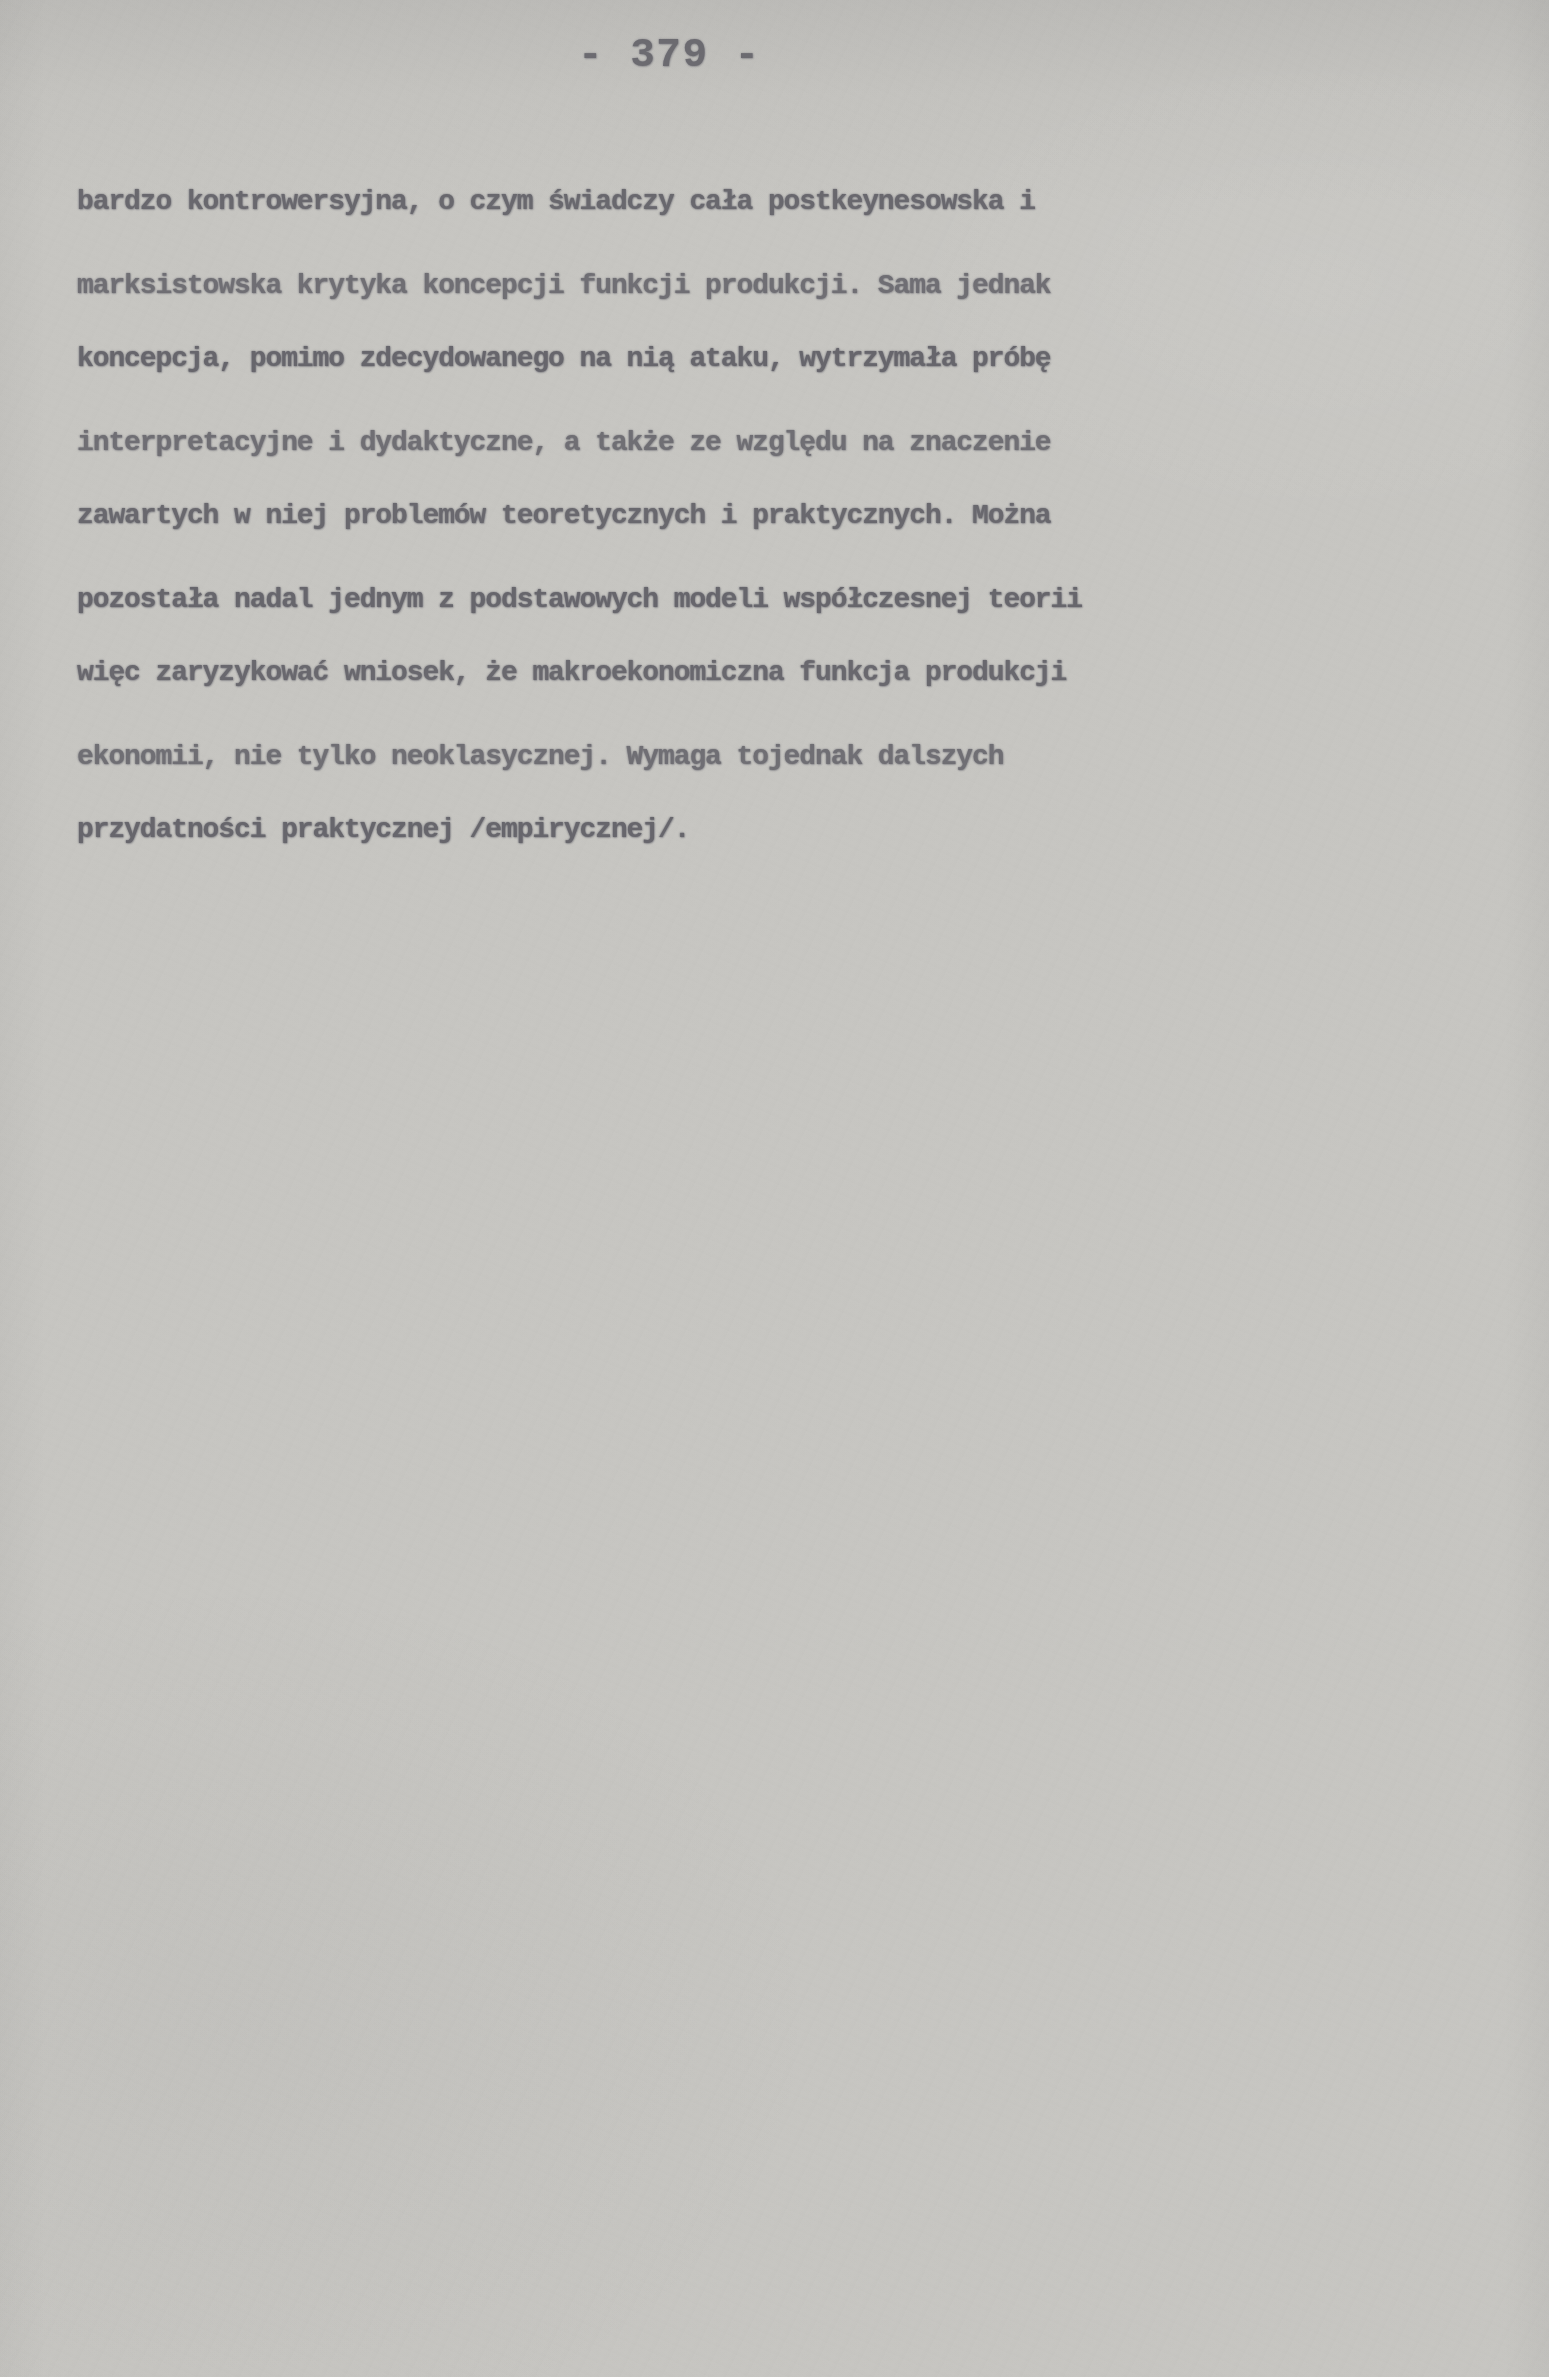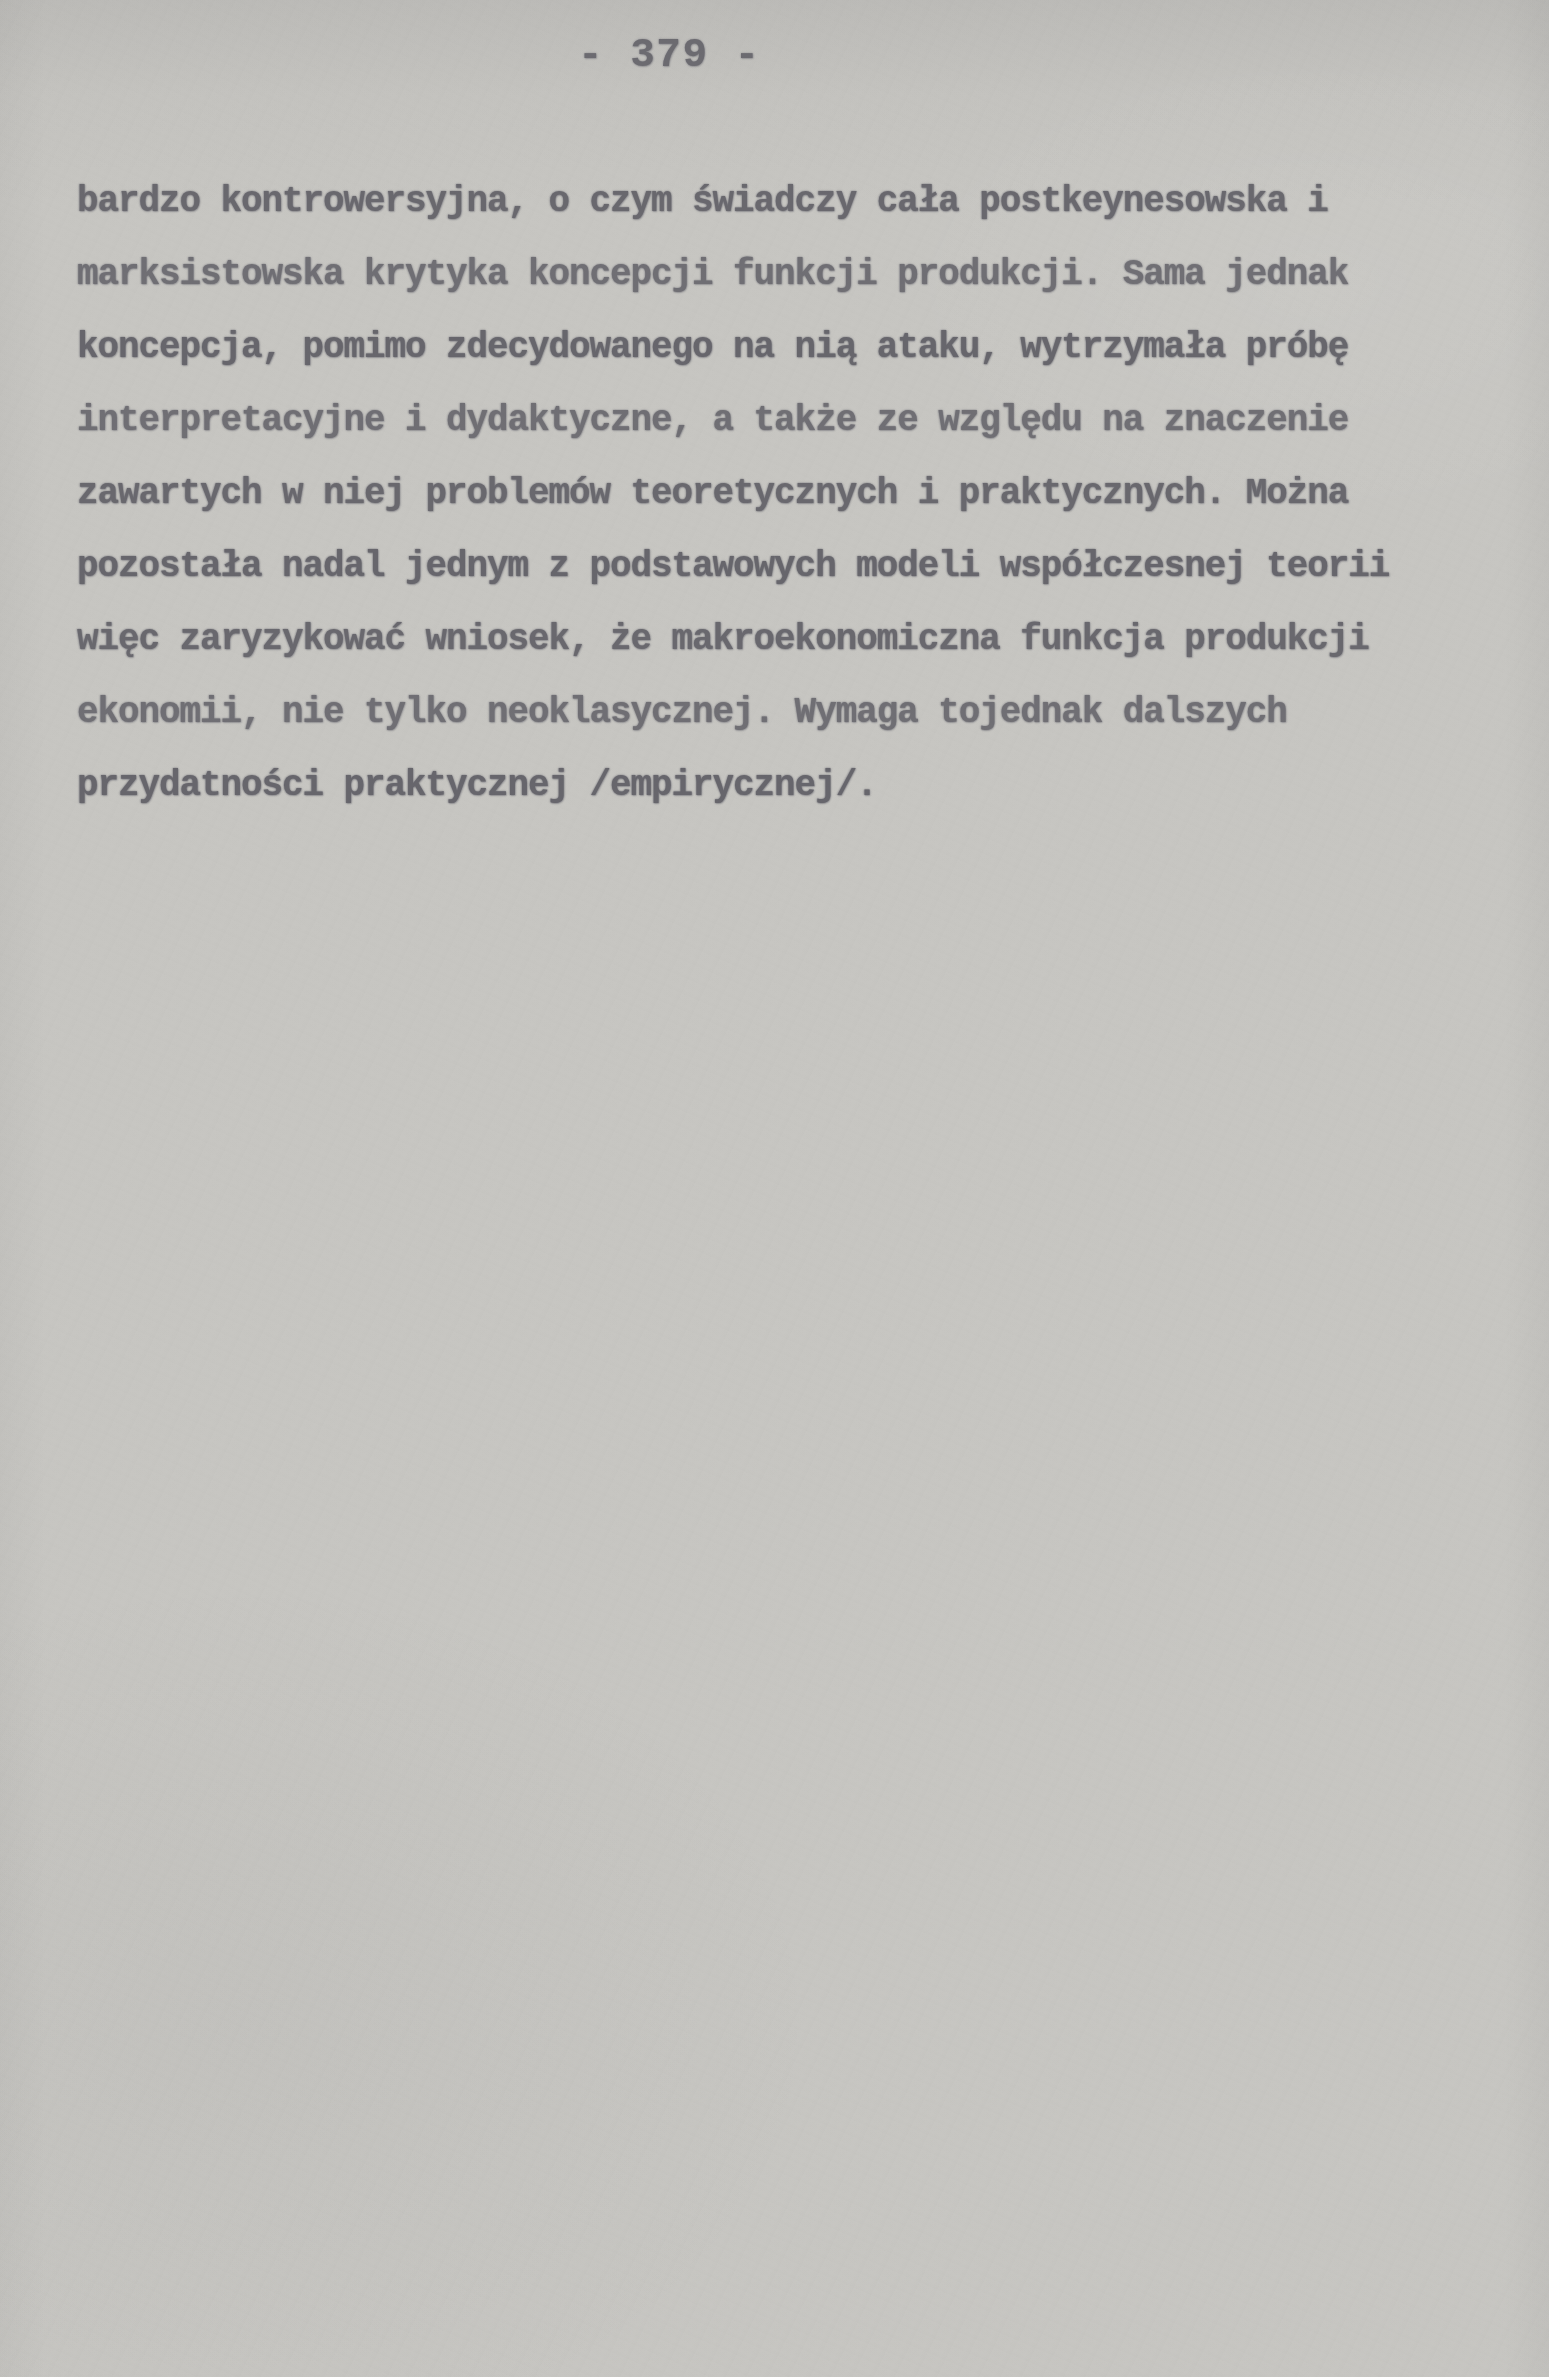--- a/index.html
+++ b/index.html
@@ -36,30 +36,30 @@
   }
   .typed-paragraph {
     position: absolute;
     top: 178px;
     left: 77px;
     width: 1434px;
   }
   .typed-line {
     height: 73px;
     line-height: 48px;
-    font-size: 36px;
+    font-size: 28px;
     font-weight: 700;
     letter-spacing: -1.1px;
     color: var(--ink, #56555c);
     opacity: 0.82;
     text-shadow: 0 0 2.2px rgba(78,78,90,0.70), 0.7px 0.7px 1.5px rgba(78,78,90,0.35), -0.7px 0 1.5px rgba(78,78,90,0.25);
     white-space: pre;
   }
   
-  .typed-line:nth-child(2n) { opacity: 0.76; }
+  .typed-line:nth-child(2n) { opacity: 0.76; margin-top: 11px; }
   .typed-line:nth-child(3n) { opacity: 0.84; }
 </style>
 </head>
 <body>
 
 <div class="scan-page">
 
   <div class="page-number">- 379 -</div>
 
   <div class="typed-paragraph">

